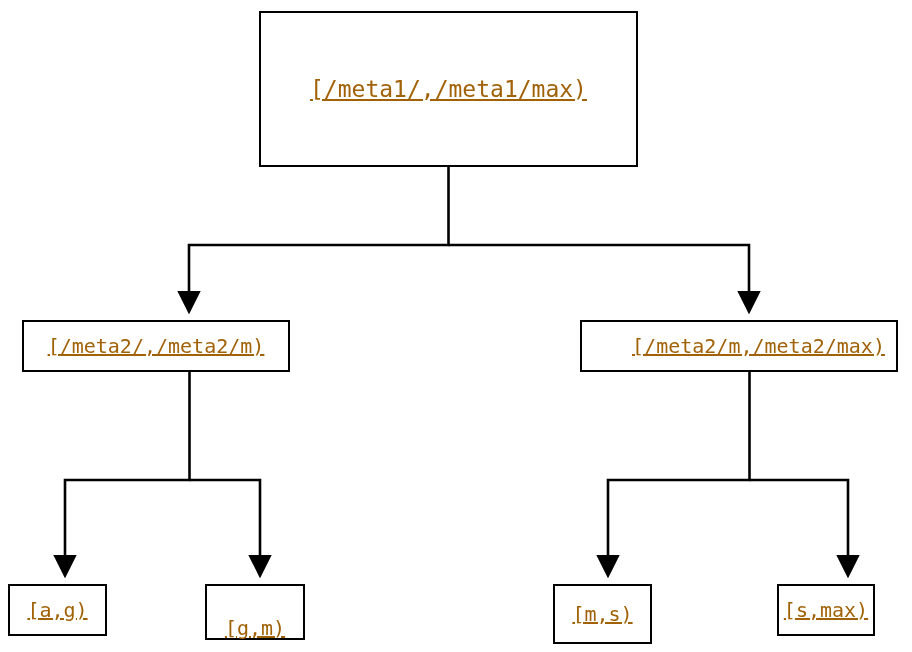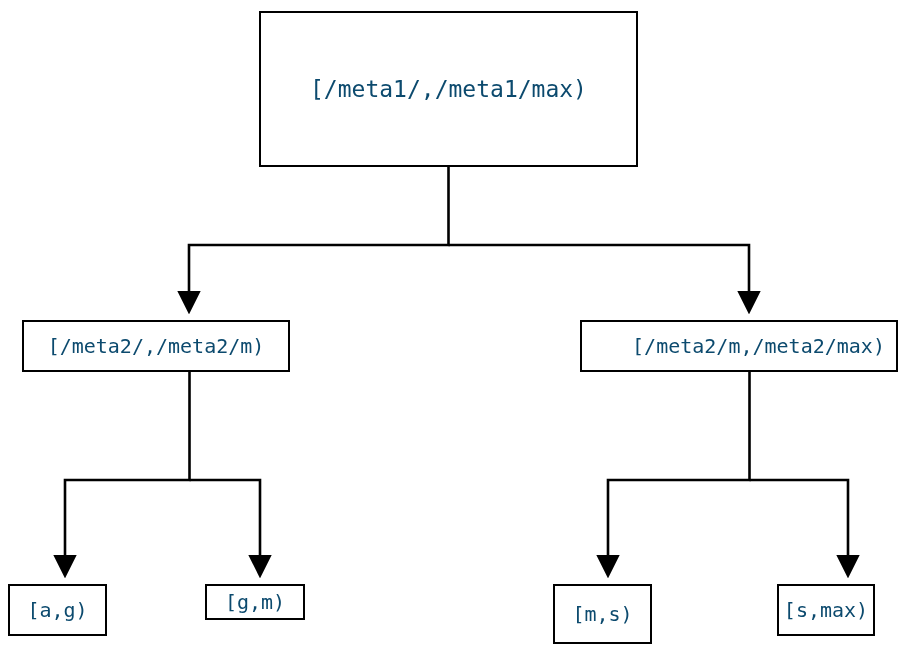--- a/index.html
+++ b/index.html
@@ -24,23 +24,24 @@
     pointer-events: none;
   }
   .node {
     position: absolute;
     box-sizing: border-box;
     border: 2px solid #000000;
     background: #ffffff;
     display: flex;
     align-items: center;
     justify-content: center;
-    color: #0c4a6e;
+    color: #a16207;
     white-space: pre;
     letter-spacing: 0px;
+    text-decoration: underline;
   }
   .node-label {
     display: block;
     line-height: 1;
   }
   
   #node-root {
     left: 259px;
     top: 11px;
     width: 379px;
@@ -67,21 +68,22 @@
   #node-leaf-ag {
     left: 8px;
     top: 584px;
     width: 99px;
     height: 52px;
   }
   #node-leaf-gm {
     left: 205px;
     top: 584px;
     width: 100px;
-    height: 36px;
+    height: 56px;
+    align-items: flex-end;
   }
   #node-leaf-ms {
     left: 553px;
     top: 584px;
     width: 99px;
     height: 60px;
   }
   #node-leaf-smax {
     left: 777px;
     top: 584px;

